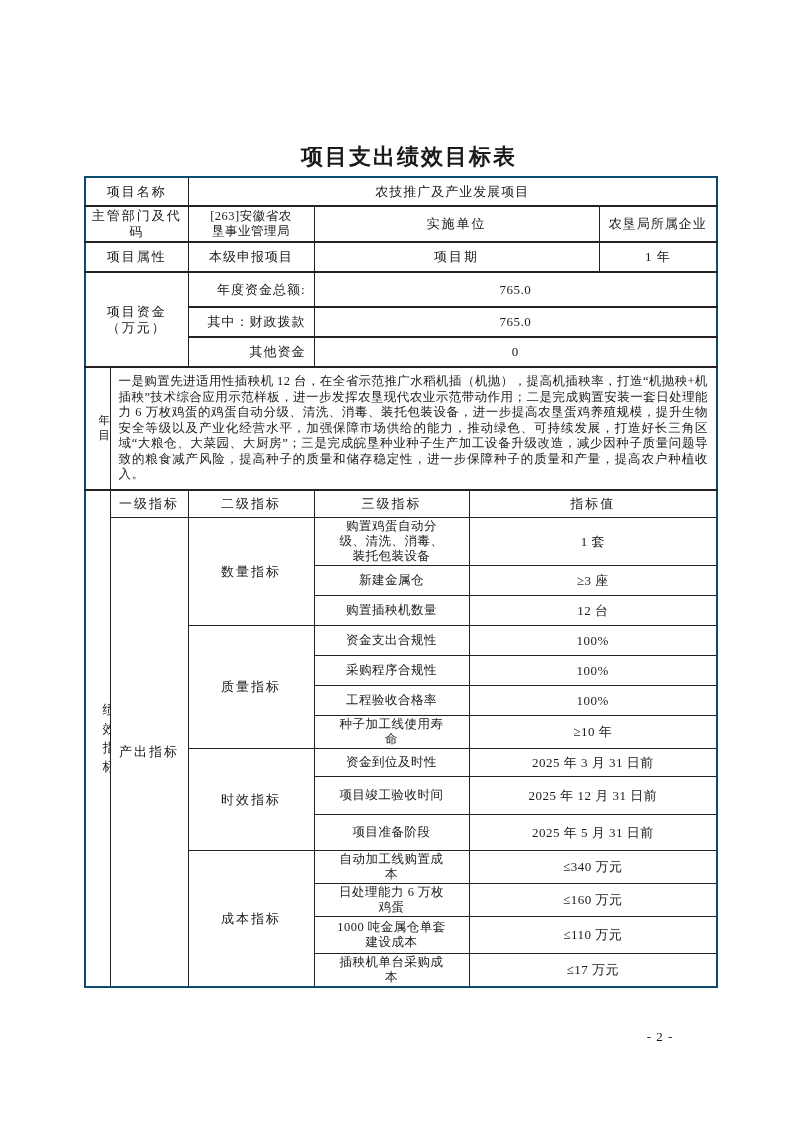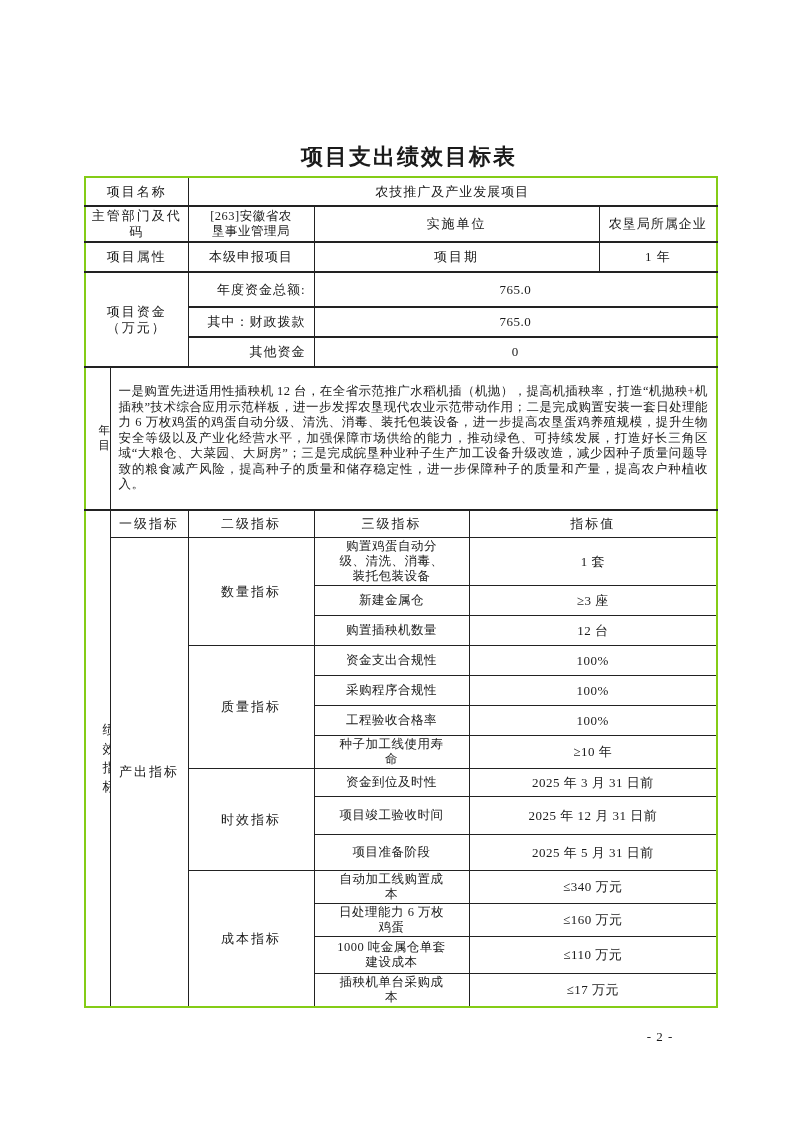--- a/index.html
+++ b/index.html
@@ -27,38 +27,38 @@
     font-size:13px;
     letter-spacing:1px;
     line-height:15px;
     white-space:pre;
   }
   table.main{
     border-collapse:collapse;
     table-layout:fixed;
     margin:7px 0 0 84px;
     width:632px;
-    border:2px solid #84cc16;
+    border:2px solid #0c4a6e;
     font-size:13px;
   }
   td{
     border:1px solid #222;
     padding:1px 2px;
     text-align:center;
     vertical-align:middle;
     line-height:16px;
     letter-spacing:1px;
     overflow:hidden;
   }
   tr.sec > td{border-bottom-width:2px;}
   td.lbl{letter-spacing:2px;}
   td.rgt{text-align:right;padding-right:8px;letter-spacing:1px;}
   td.goal{
     text-align:justify;
-    padding:16px 8px;
+    padding:6px 8px;
     font-size:12.5px;
     letter-spacing:0.4px;
     line-height:15.5px;
     border-radius:25px;
   }
   .ylabel{
     width:24px;margin:0 auto;
     word-break:break-all;
     font-size:11.5px;line-height:15px;letter-spacing:0;
   }

